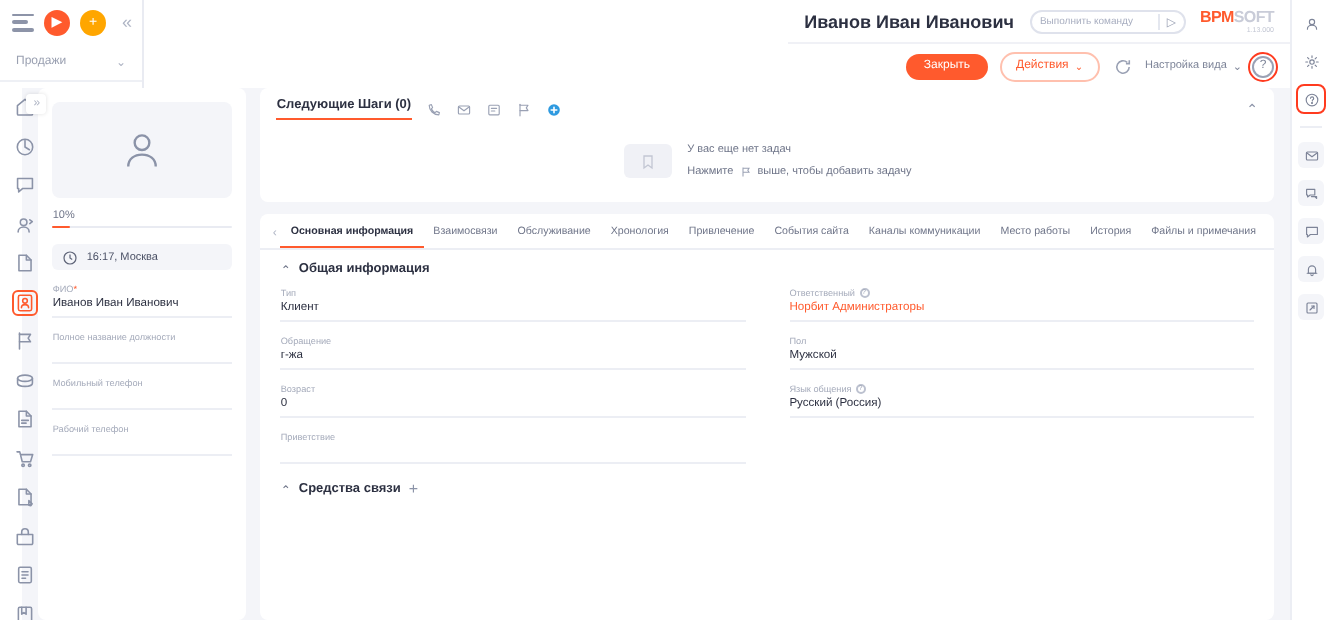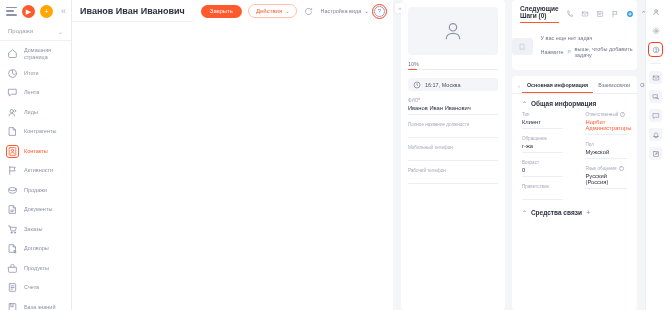--- a/index.html
+++ b/index.html
@@ -56,21 +56,21 @@
   .lb-label {
     font-size: 5.5px; color: #8b93a8; line-height: 1.25;
     white-space: normal; max-width: 46px;
   }
   .lb-item.active .lb-ico {
     color: #ff5a2d; border: 1px solid #ff5a2d; border-radius: 3px;
   }
   .lb-item.active .lb-label { color: #ff5a2d; }
 
   
-  .maincol { flex: 1; display: flex; min-width: 0; background:#fff; }
+  .maincol { flex: 1; display: flex; flex-direction: column; min-width: 0; background:#fff;align-items:flex-end; }
 
   .topbar {
     height: 22px; background: #fff; display: flex; align-items: center;
     padding: 0 8px; gap: 8px; border-bottom: 1px solid #f0f1f6;
   }
   .page-title { font-size: 9px; font-weight: bold; color: #2c3041; }
   .topbar-right { margin-left: auto; display: flex; align-items: center; gap: 7px; }
   .cmd-box {
     width: 78px; height: 12px; border: 1px solid #dfe2ec; border-radius: 6px;
     display: flex; align-items: center; padding: 0 4px; gap: 3px; background: #fff;
@@ -393,20 +393,33 @@
           </span>
           <span class="lb-label">База знаний</span>
         </div>
       </div>
   </div>
 
   <div class="maincol">
 
     <div class="topbar">
       <div class="page-title">Иванов Иван Иванович</div>
+      <div class="topbar-right">
+        <div class="cmd-box">
+          <span class="ph">Выполнить команду</span>
+          <span class="sep"></span>
+          <span class="snd">▷</span>
+        </div>
+        <div class="brand">
+          <div class="brand-logo">
+            <span class="b1">BPM</span><span class="b2">SOFT</span>
+          </div>
+          <div class="brand-ver">1.13.000</div>
+        </div>
+      </div>
     </div>
 
     <div class="actionbar">
       <button class="btn-primary">Закрыть</button>
       <button class="btn-outline">
         <span>Действия</span>
         <span class="cv">⌄</span>
       </button>
       <span class="round-ico">
         <svg viewBox="0 0 16 16" fill="none" stroke="currentColor" stroke-width="1.4">

